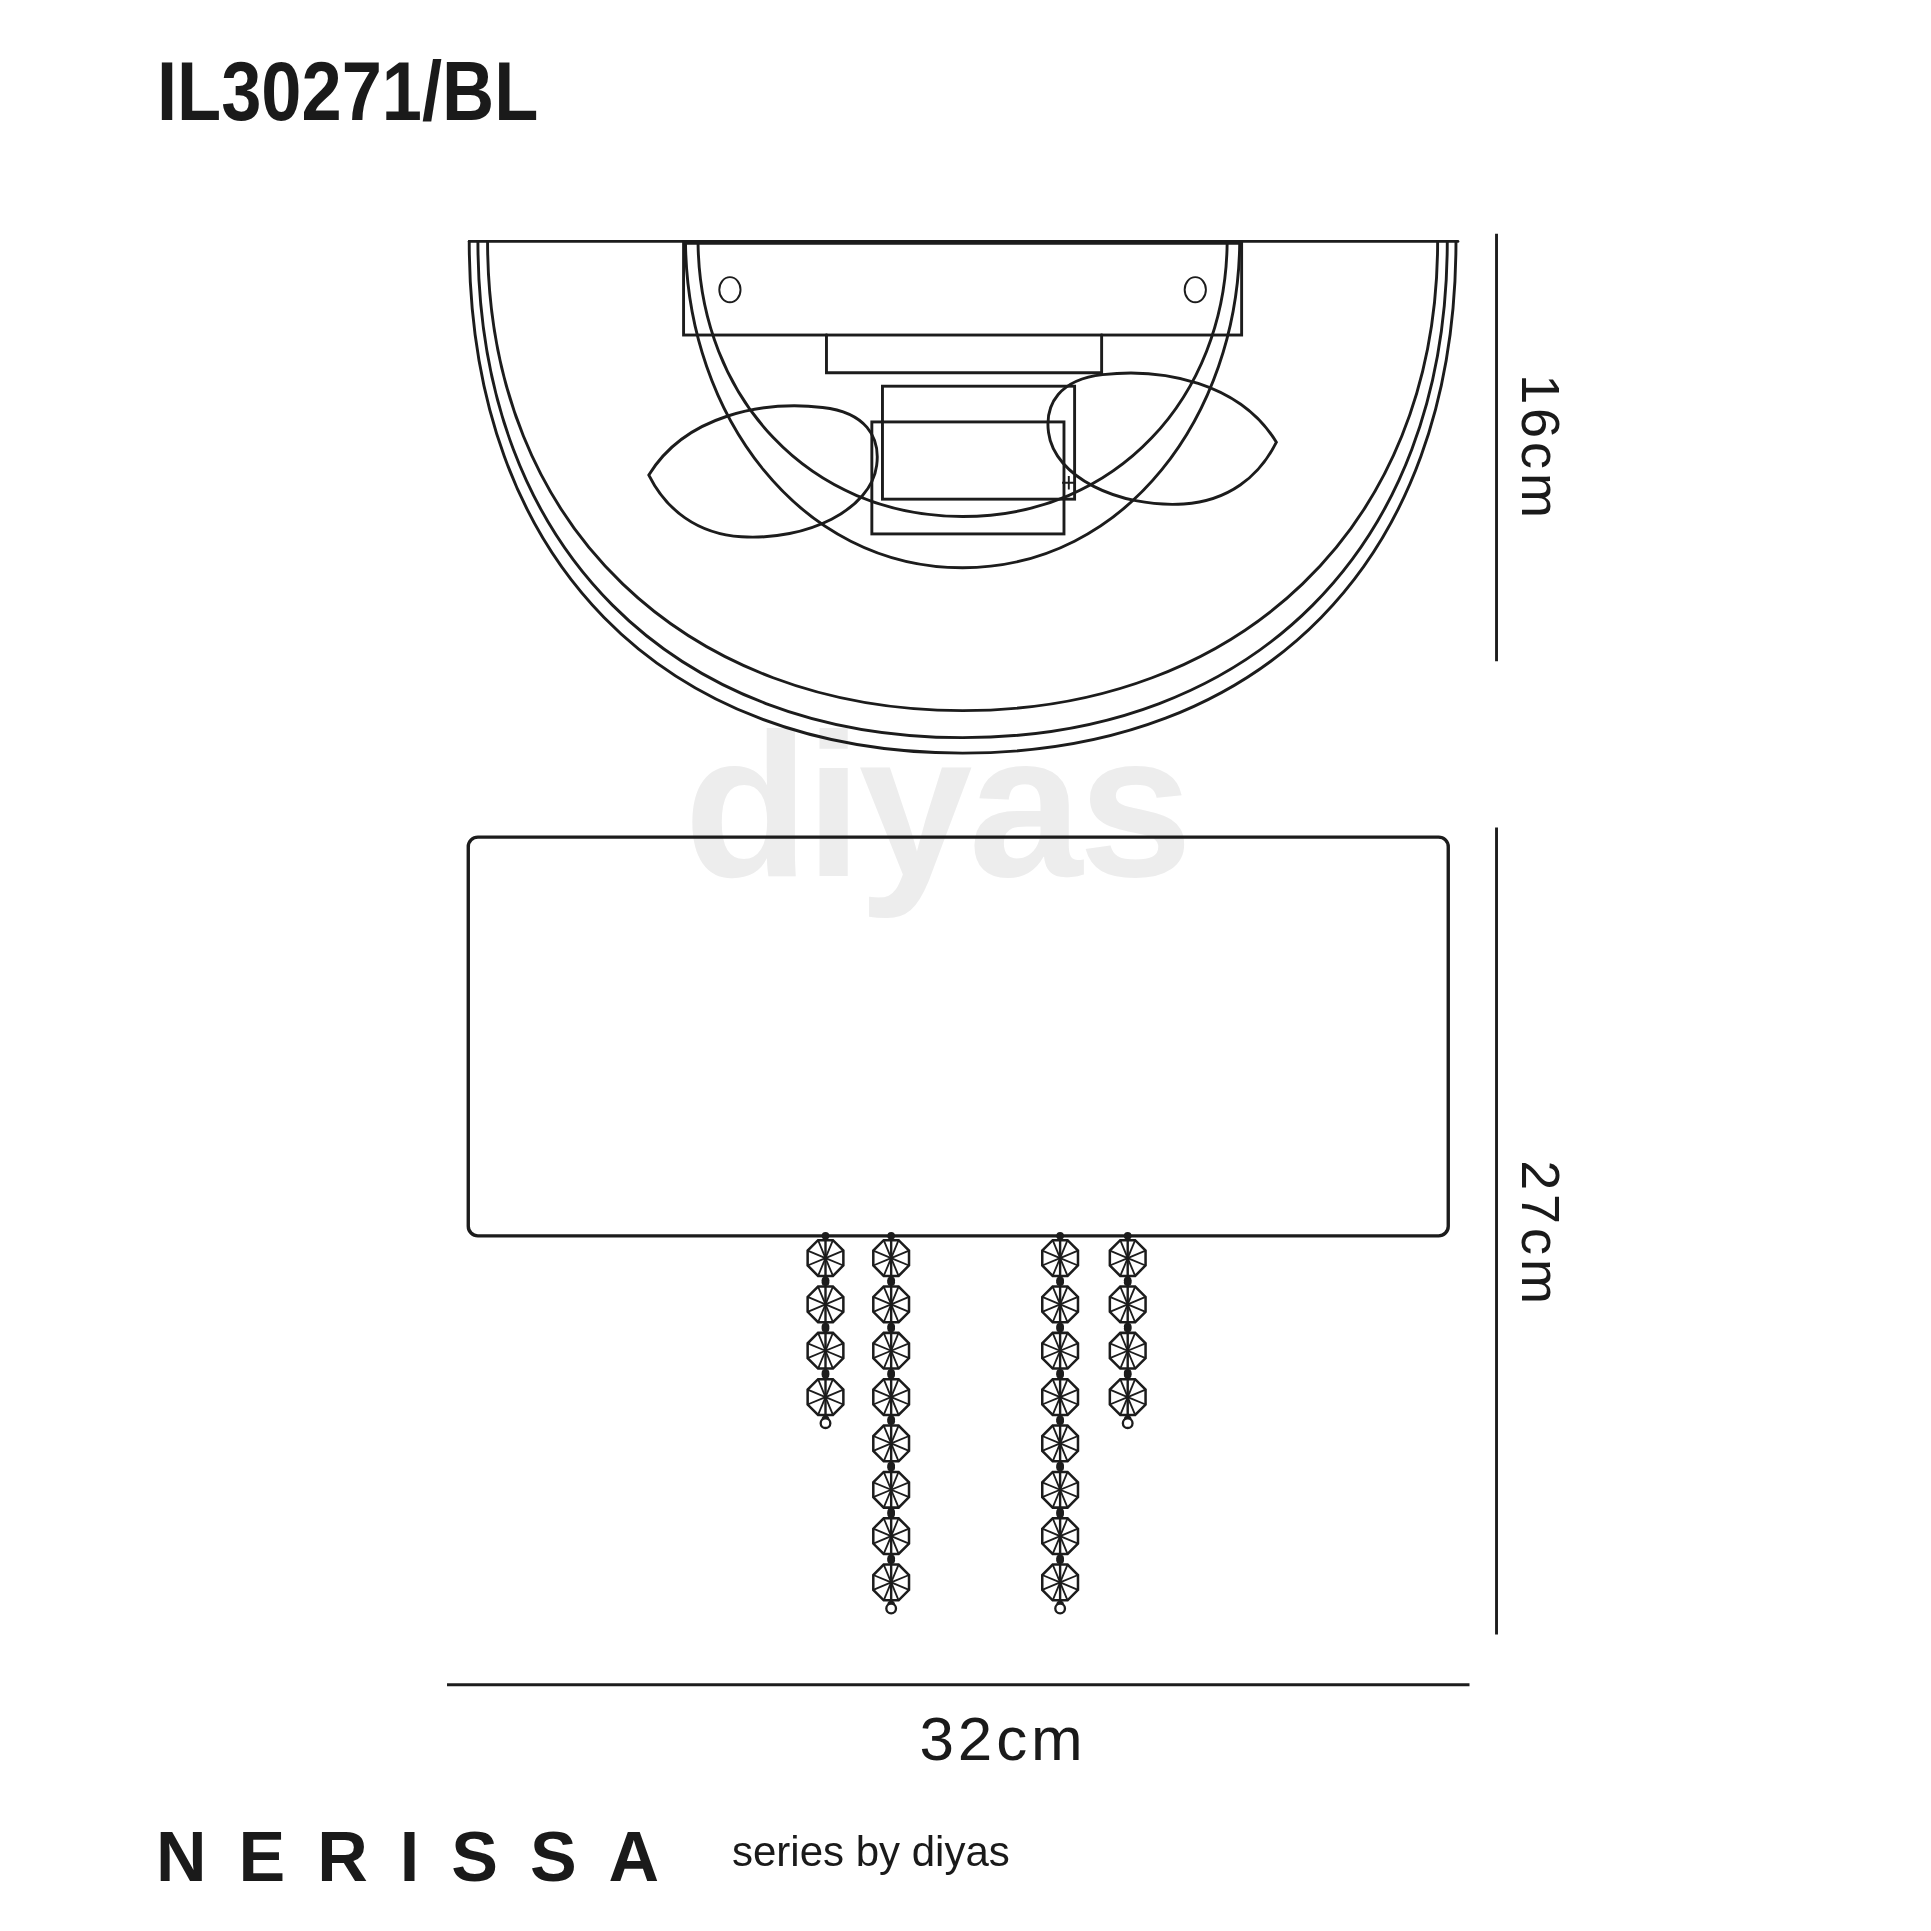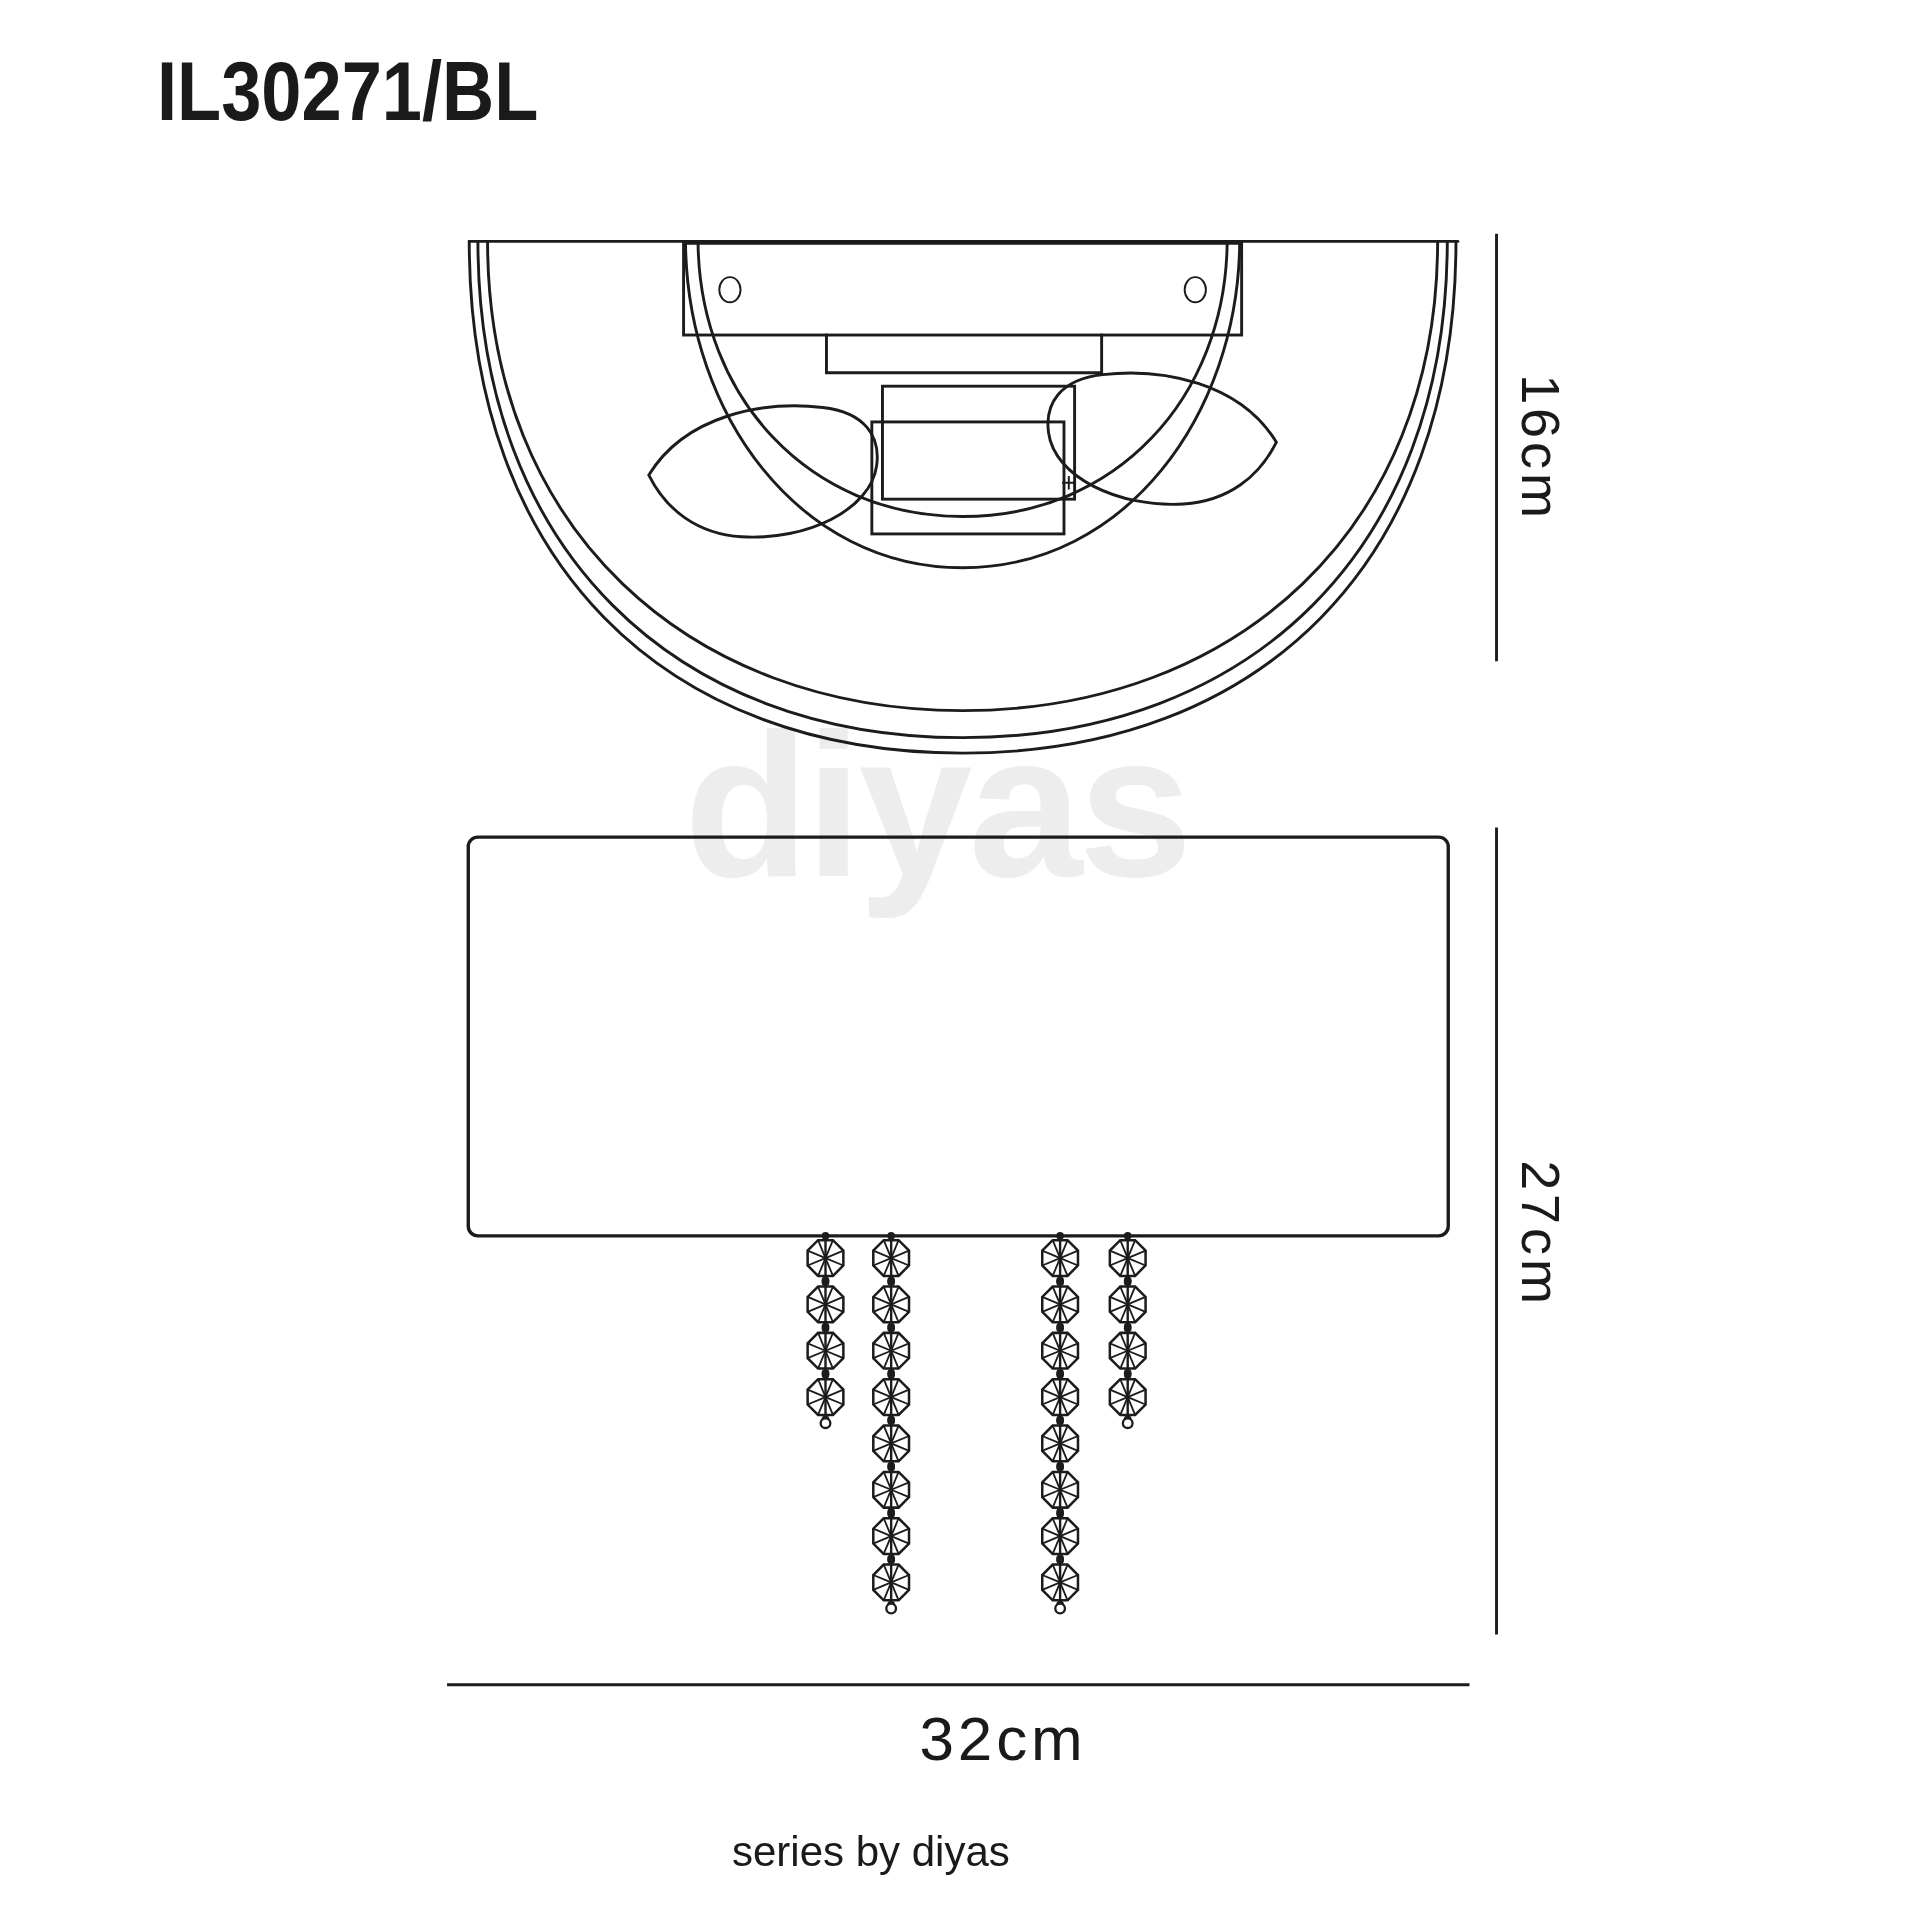--- a/index.html
+++ b/index.html
@@ -404,16 +404,17 @@
       <path class="dimline" d="M1550,242 V685"></path>
       <path class="dimline" d="M1550,857 V1693"></path>
       <path class="dimline" d="M463,1745 H1522"></path>
     </g>
   </svg>
 
   <div class="dim-label dim-16">16cm</div>
   <div class="dim-label dim-27">27cm</div>
   <div class="dim-label dim-32">32cm</div>
 
+  <div class="footer-series">NERISSA</div>
   <div class="footer-byline">series by diyas</div>
 
 </div>
 
 
 </body></html>

